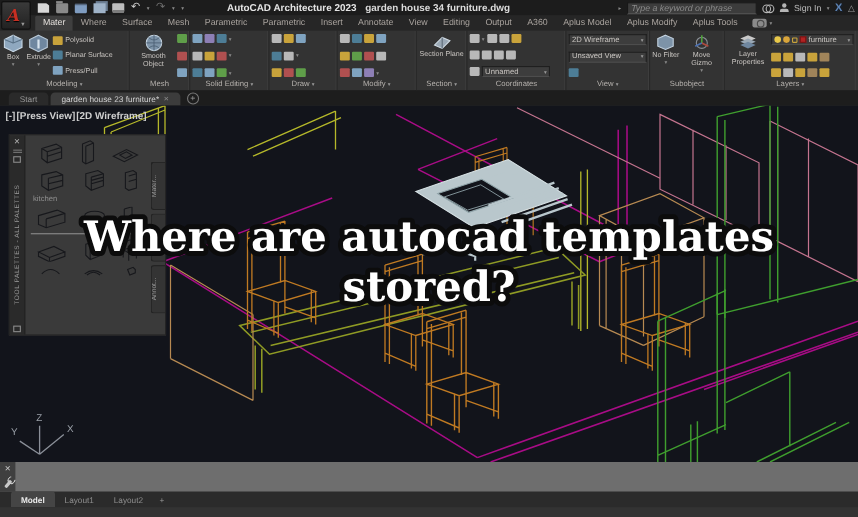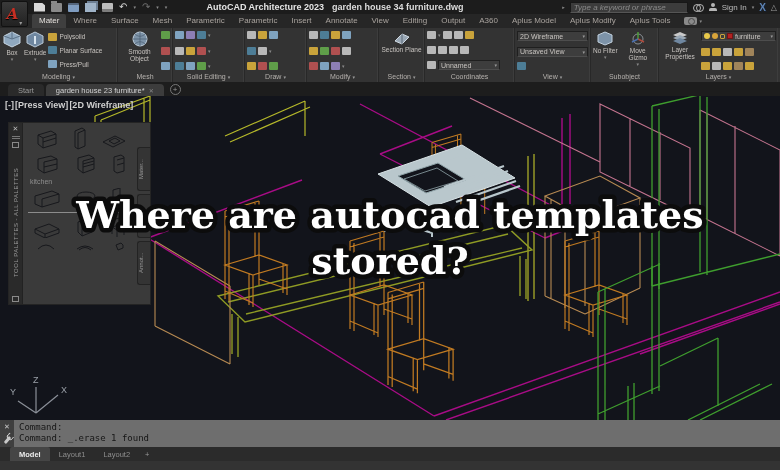--- a/index.html
+++ b/index.html
@@ -646,24 +646,20 @@
       <text x="55" y="30">X</text>
       <text x="4" y="32">Y</text>
     </svg>
   </div>
 
   <div class="cmd-hist">
     <div class="cmd-strip">
       <span class="x">✕</span>
       <span class="wrench"></span>
     </div>
-    <div class="cmd-lines">
-      <div>Command:</div>
-      <div>Command: _.erase 1 found</div>
-    </div>
   </div>
 
   <div class="layouttabs">
     <div class="ltab active">Model</div>
     <div class="ltab">Layout1</div>
     <div class="ltab">Layout2</div>
     <div class="lplus">+</div>
   </div>
 
 </div>

